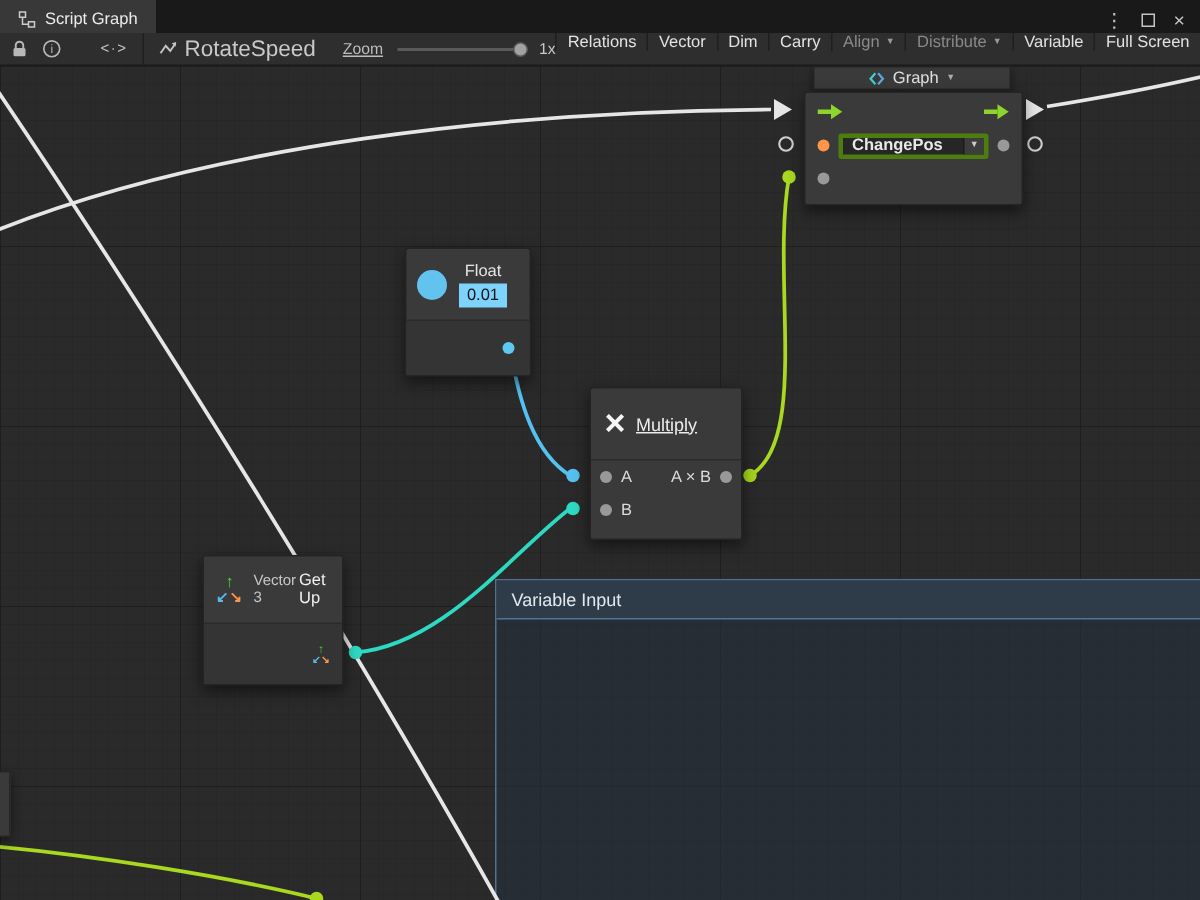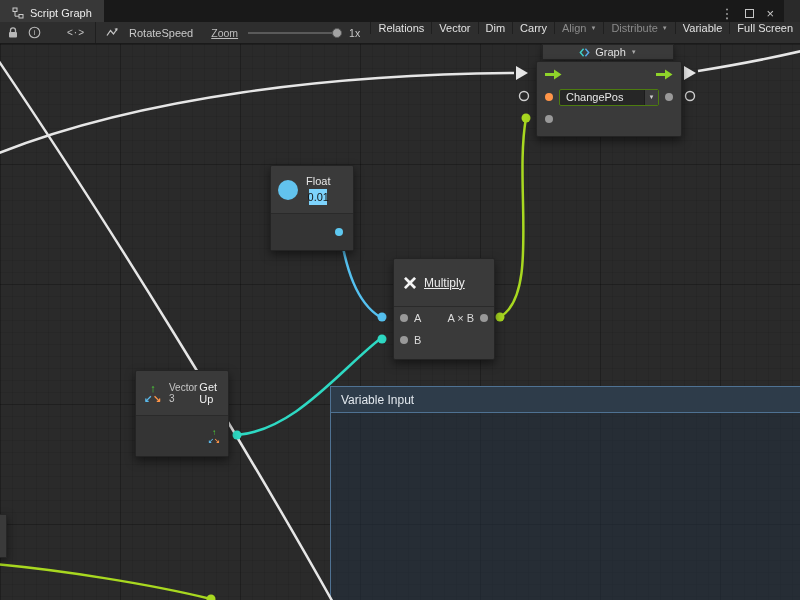--- a/index.html
+++ b/index.html
@@ -1,40 +1,40 @@
 <!DOCTYPE html>
 <html><head>
 <meta charset="utf-8">
 <style>
   * { margin:0; padding:0; box-sizing:border-box; }
   html,body { width:800px; height:600px; overflow:hidden; background:#2a2a2a;
               font-family:"Liberation Sans", sans-serif; }
   #app { position:relative; width:800px; height:600px; }
 
   
-  .titlebar { position:absolute; top:0; left:0; right:16px; height:26px;
+  .titlebar { position:absolute; top:0; left:0; right:0; height:26px;
               background:#191919; display:flex; align-items:stretch; z-index:10; }
   .tab { display:flex; align-items:center; gap:6px; padding:0 12px;
          background:#383838; color:#ececec; font-size:11px; }
   .titlebar .spacer { flex:1; }
   .win-icons { display:flex; align-items:center; gap:12px; padding:0 10px;
                color:#c6c6c6; font-size:13px; }
   .sq { width:9px; height:9px; border:1px solid #c6c6c6; display:inline-block; }
 
   
   .toolbar { position:absolute; top:22px; left:0; right:0; height:22px;
              background:#2e2e2e; border-bottom:1px solid #1a1a1a;
              display:flex; align-items:center; z-index:10; color:#dcdcdc;
              font-size:11px; }
   .ticon { display:flex; align-items:center; justify-content:center; color:#b8b8b8; }
   .ticon.lock { margin-left:7px; }
   .ticon.info { margin-left:9px; }
   .ticon.code { margin-left:26px; font-size:10px; letter-spacing:1px; color:#c4c4c4;}
   .tsep { width:1px; align-self:stretch; background:#1f1f1f; margin:0 10px; }
-  .gname { display:flex; align-items:center; gap:11px; color:#c9c9c9; font-size:11px; }
+  .gname { display:flex; align-items:center; gap:5px; color:#c9c9c9; font-size:15px; }
   .zoom-label { margin-left:18px; color:#bdbdbd; font-size:10.5px;text-decoration:underline; }
   .slider { position:relative; width:94px; height:12px; margin-left:10px; }
   .slider .track { position:absolute; left:0; right:0; top:5px; height:2px; background:#5a5a5a; }
   .slider .knob { position:absolute; right:0; top:1px; width:10px; height:10px;
                   border-radius:50%; background:#a2a2a2; border:1px solid #555; }
   .zoom-val { margin-left:7px; color:#c9c9c9; font-size:10.5px; }
   .btn-group { margin-left:auto; display:flex; align-items:flex-start; height:100%; }
   .tbtn { display:flex; align-items:center; gap:4px; padding:0 7px;
           border-left:1px solid #1f1f1f; color:#e2e2e2; cursor:default; white-space:nowrap; }
   .tbtn.disabled { color:#8a8a8a; }
@@ -73,33 +73,33 @@
 
   .node-setvar { left:536px; top:61px; width:146px; padding-bottom:6px; }
   .row { display:flex; align-items:center; padding:0 8px; }
   .row.flow { height:24px; justify-content:space-between; }
   .row.var { height:22px; }
   .row.r3 { height:22px; }
   .dot { width:8px; height:8px; border-radius:50%; background:#999; flex:0 0 auto; }
   .dot.orange { background:#ff9548; }
   .dot.blue { background:#5ec8f0; }
   .dropdown { flex:1; margin:4px 6px; height:17px; display:flex; align-items:center;
-              background:#262626; border:1px solid #4d7c0f; border-radius:2px; overflow:hidden; }
+              background:#262626; border:3px solid #4d7c0f; border-radius:2px; overflow:hidden;font-weight:bold; }
   .dropdown .dlabel { flex:1; padding:0 6px; color:#e8e8e8; font-size:11px; }
   .dropdown .dcaret { width:14px; align-self:stretch; background:#3d3d3d;
               border-left:1px solid #1c1c1c; display:flex; align-items:center;
               justify-content:center; font-size:6px; color:#ccc; }
 
   .node-float { left:270px; top:165px; width:84px; }
   .float-head { height:48px; display:flex; align-items:center; padding:0 7px; gap:8px;
                 border-bottom:1px solid #2a2a2a; }
   .float-circle { width:20px; height:20px; border-radius:50%; background:#62c3ee; flex:0 0 auto; }
   .float-col { display:flex; flex-direction:column; align-items:center; gap:2px; }
   .float-title { font-size:11px; color:#e6e6e6; }
-  .float-value { width:18px; height:16px; background:#7dd3fc; color:#151515;
+  .float-value { width:32px; height:16px; background:#7dd3fc; color:#151515;
                  font-size:11px; display:flex; align-items:center; justify-content:center; }
   .float-body { height:36px; background:#343434; display:flex; align-items:center;
                 justify-content:flex-end; padding:0 10px; }
 
   .node-multiply { left:393px; top:258px; width:102px; padding-bottom:8px; }
   .mul-head { height:48px; display:flex; align-items:center; gap:7px; padding:0 9px;
               border-bottom:1px solid #2a2a2a; }
   .mul-x { font-size:24px; line-height:1; font-weight:bold; color:#f5f5f5; }
   .mul-title { font-size:12px; color:#ececec;text-decoration:underline; }
   .prow { height:22px; display:flex; align-items:center; padding:0 6px; gap:6px; }

